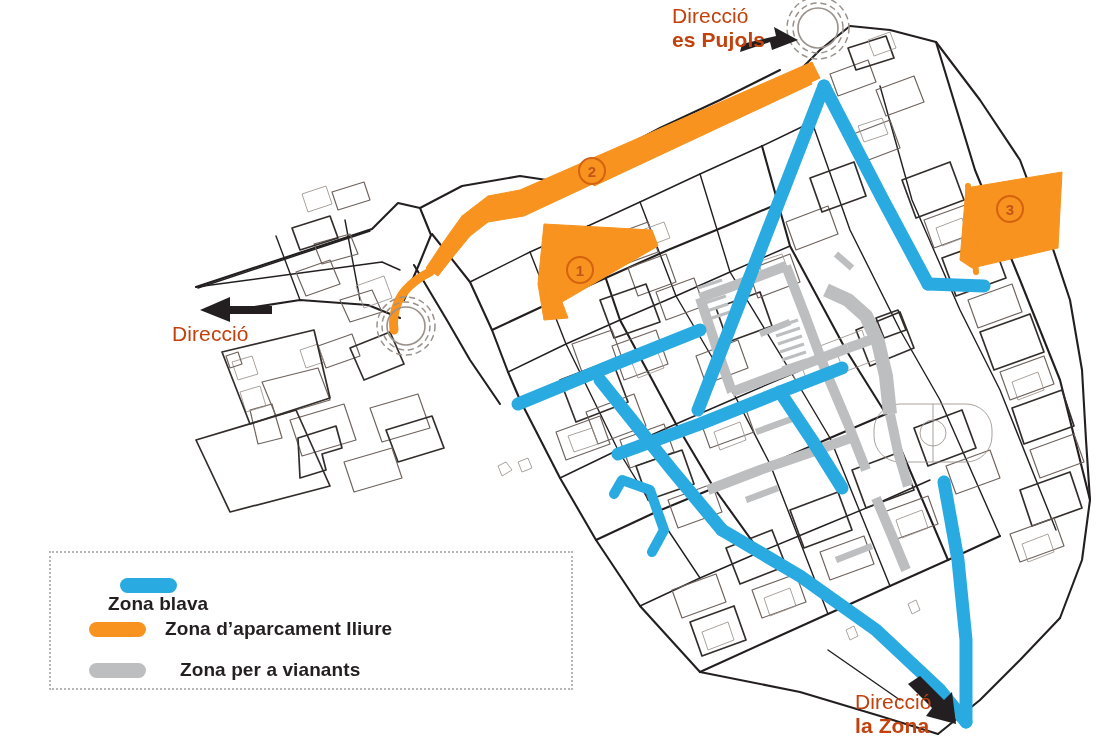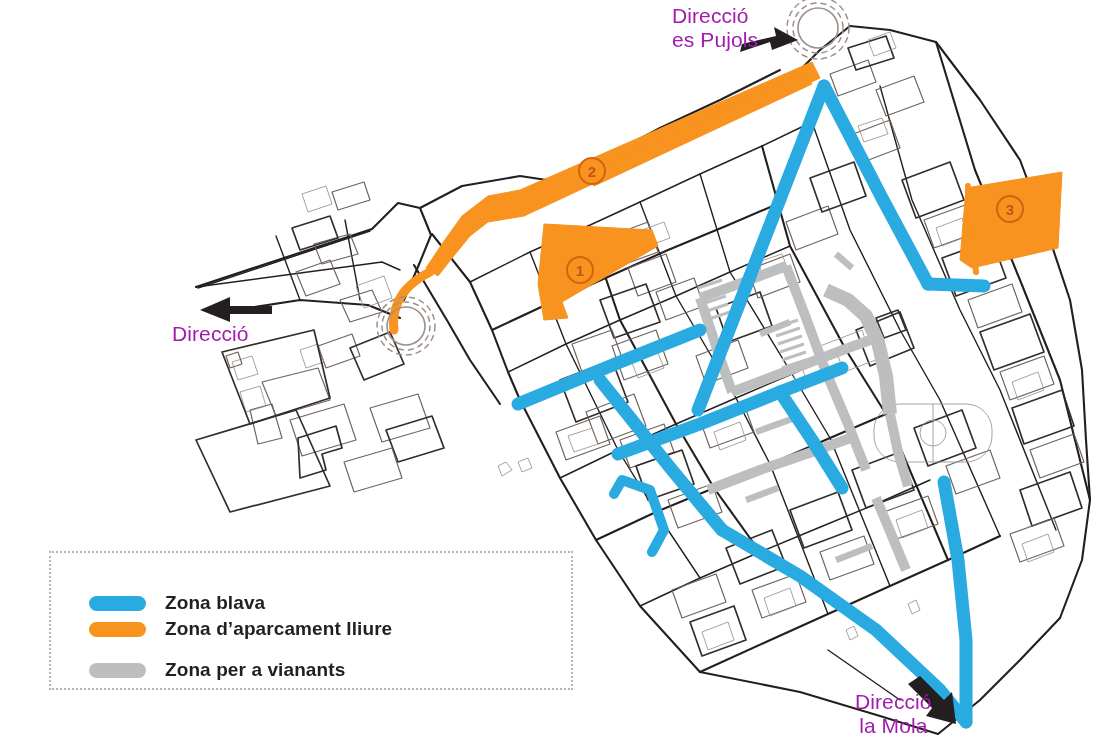--- a/index.html
+++ b/index.html
@@ -26,35 +26,34 @@
     left: 0;
     top: 0;
     width: 1100px;
     height: 746px;
   }
 
   
   .dir-label {
     position: absolute;
     line-height: 1.12;
-    color: #a21caf;
+    color: #c2410c;
     white-space: nowrap;
   }
   .dir-label .dir-top {
     display: block;
     font-size: 21px;
     font-weight: 400;
     letter-spacing: .1px;
   }
   .dir-label .dir-bottom {
     display: block;
     font-size: 21px;
-    font-weight: 400;
+    font-weight: 700;
     letter-spacing: .1px;
-    text-align: center;
   }
   #dir-pujols  { left: 672px; top: 4px;   text-align: left; }
   #dir-sant    { left: 172px; top: 322px; text-align: left; }
   #dir-mola    { left: 855px; top: 690px; text-align: left; }
 
   
   #legend {
     position: absolute;
     left: 49px;
     top: 551px;
@@ -64,23 +63,23 @@
     box-sizing: border-box;
     background: rgba(255,255,255,0.92);
   }
   .legend-row {
     position: absolute;
     left: 38px;
     display: flex;
     align-items: center;
     height: 22px;
   }
-  #legend-row-0 { top: 39px; }
+  #legend-row-0 { top: 25px; flex-direction: column; }
   #legend-row-1 { top: 65px; align-items: center; }
-  #legend-row-2 { top: 106px; }
+  #legend-row-2 { top: 106px; gap: 15px; }
   .legend-swatch {
     width: 57px;
     height: 15px;
     border-radius: 8px;
     flex: 0 0 auto;
   }
   .legend-text {
     margin-left: 19px;
     font-size: 19px;
     font-weight: 700;
@@ -387,21 +386,21 @@
     <span class="dir-top">Direcció</span>
     <span class="dir-bottom">es Pujols</span>
   </div>
 
   <div class="dir-label" id="dir-sant">
     <span class="dir-top">Direcció</span>
   </div>
 
   <div class="dir-label" id="dir-mola">
     <span class="dir-top">Direcció</span>
-    <span class="dir-bottom">la Mola</span>
+    <span class="dir-bottom">la Zona</span>
   </div>
 
   <div class="zone-badge" id="zone-badge-1">
     <span>1</span>
   </div>
   <div class="zone-badge" id="zone-badge-2">
     <span>2</span>
   </div>
   <div class="zone-badge" id="zone-badge-3">
     <span>3</span>

